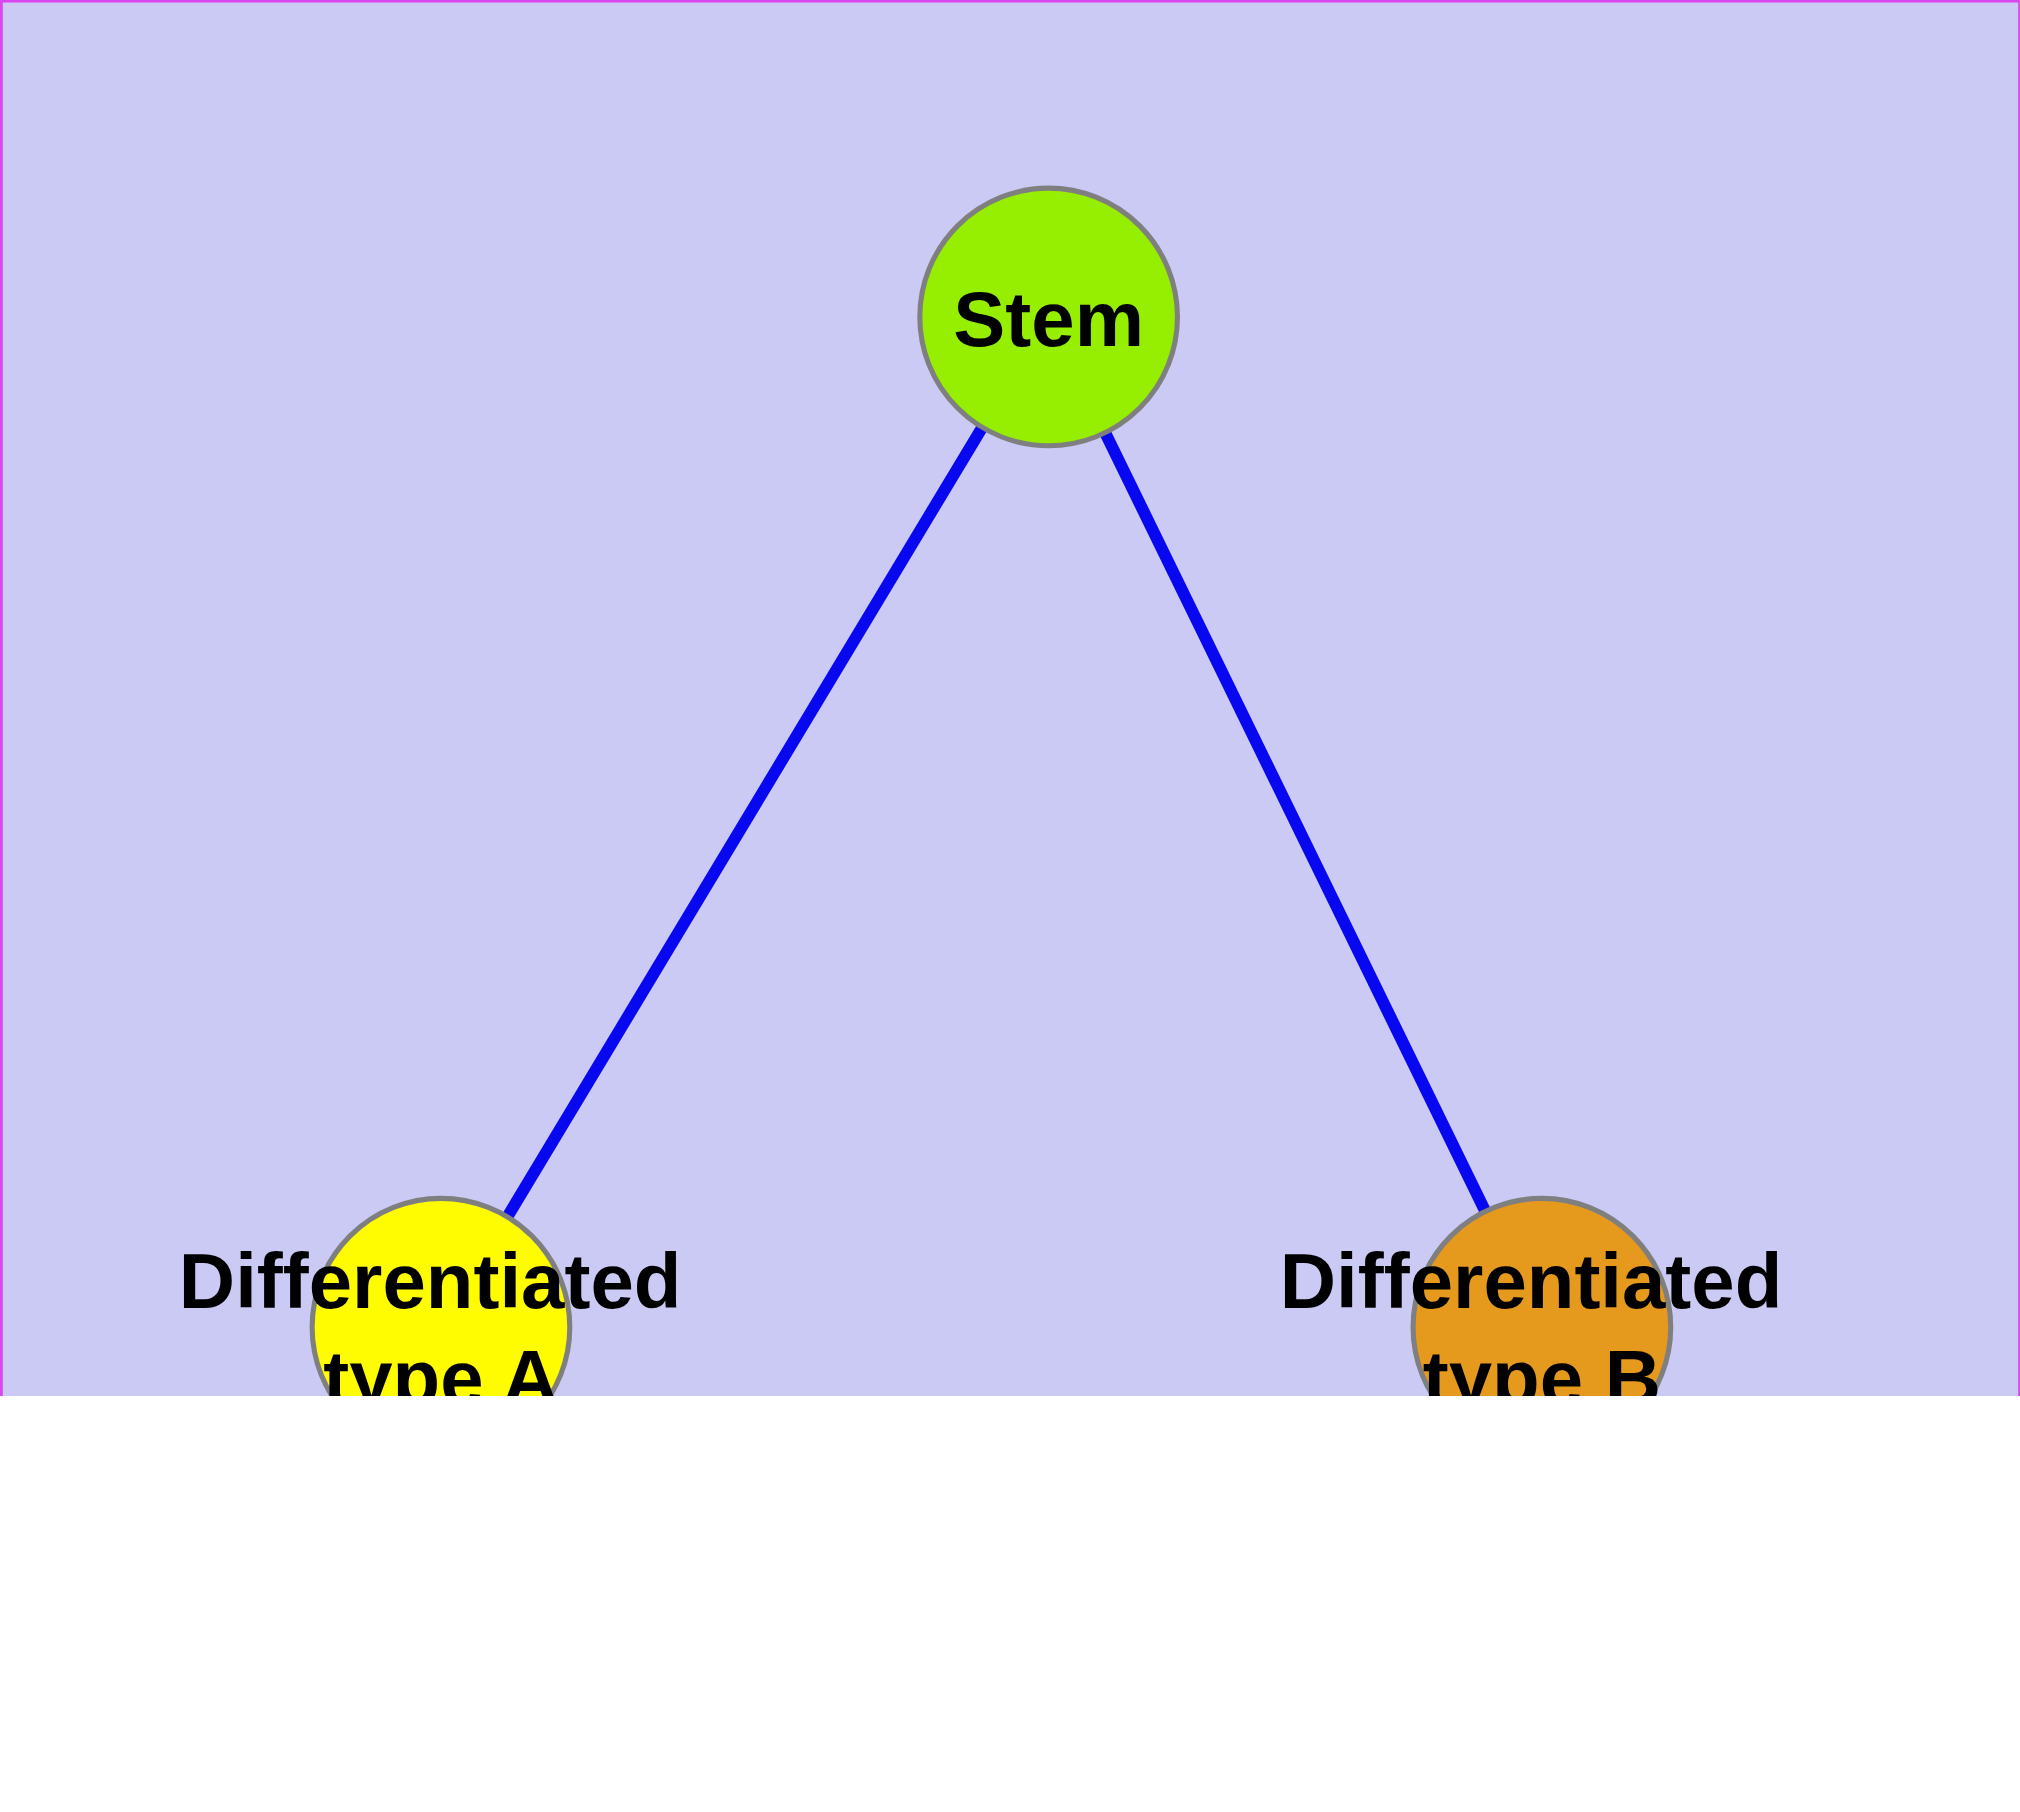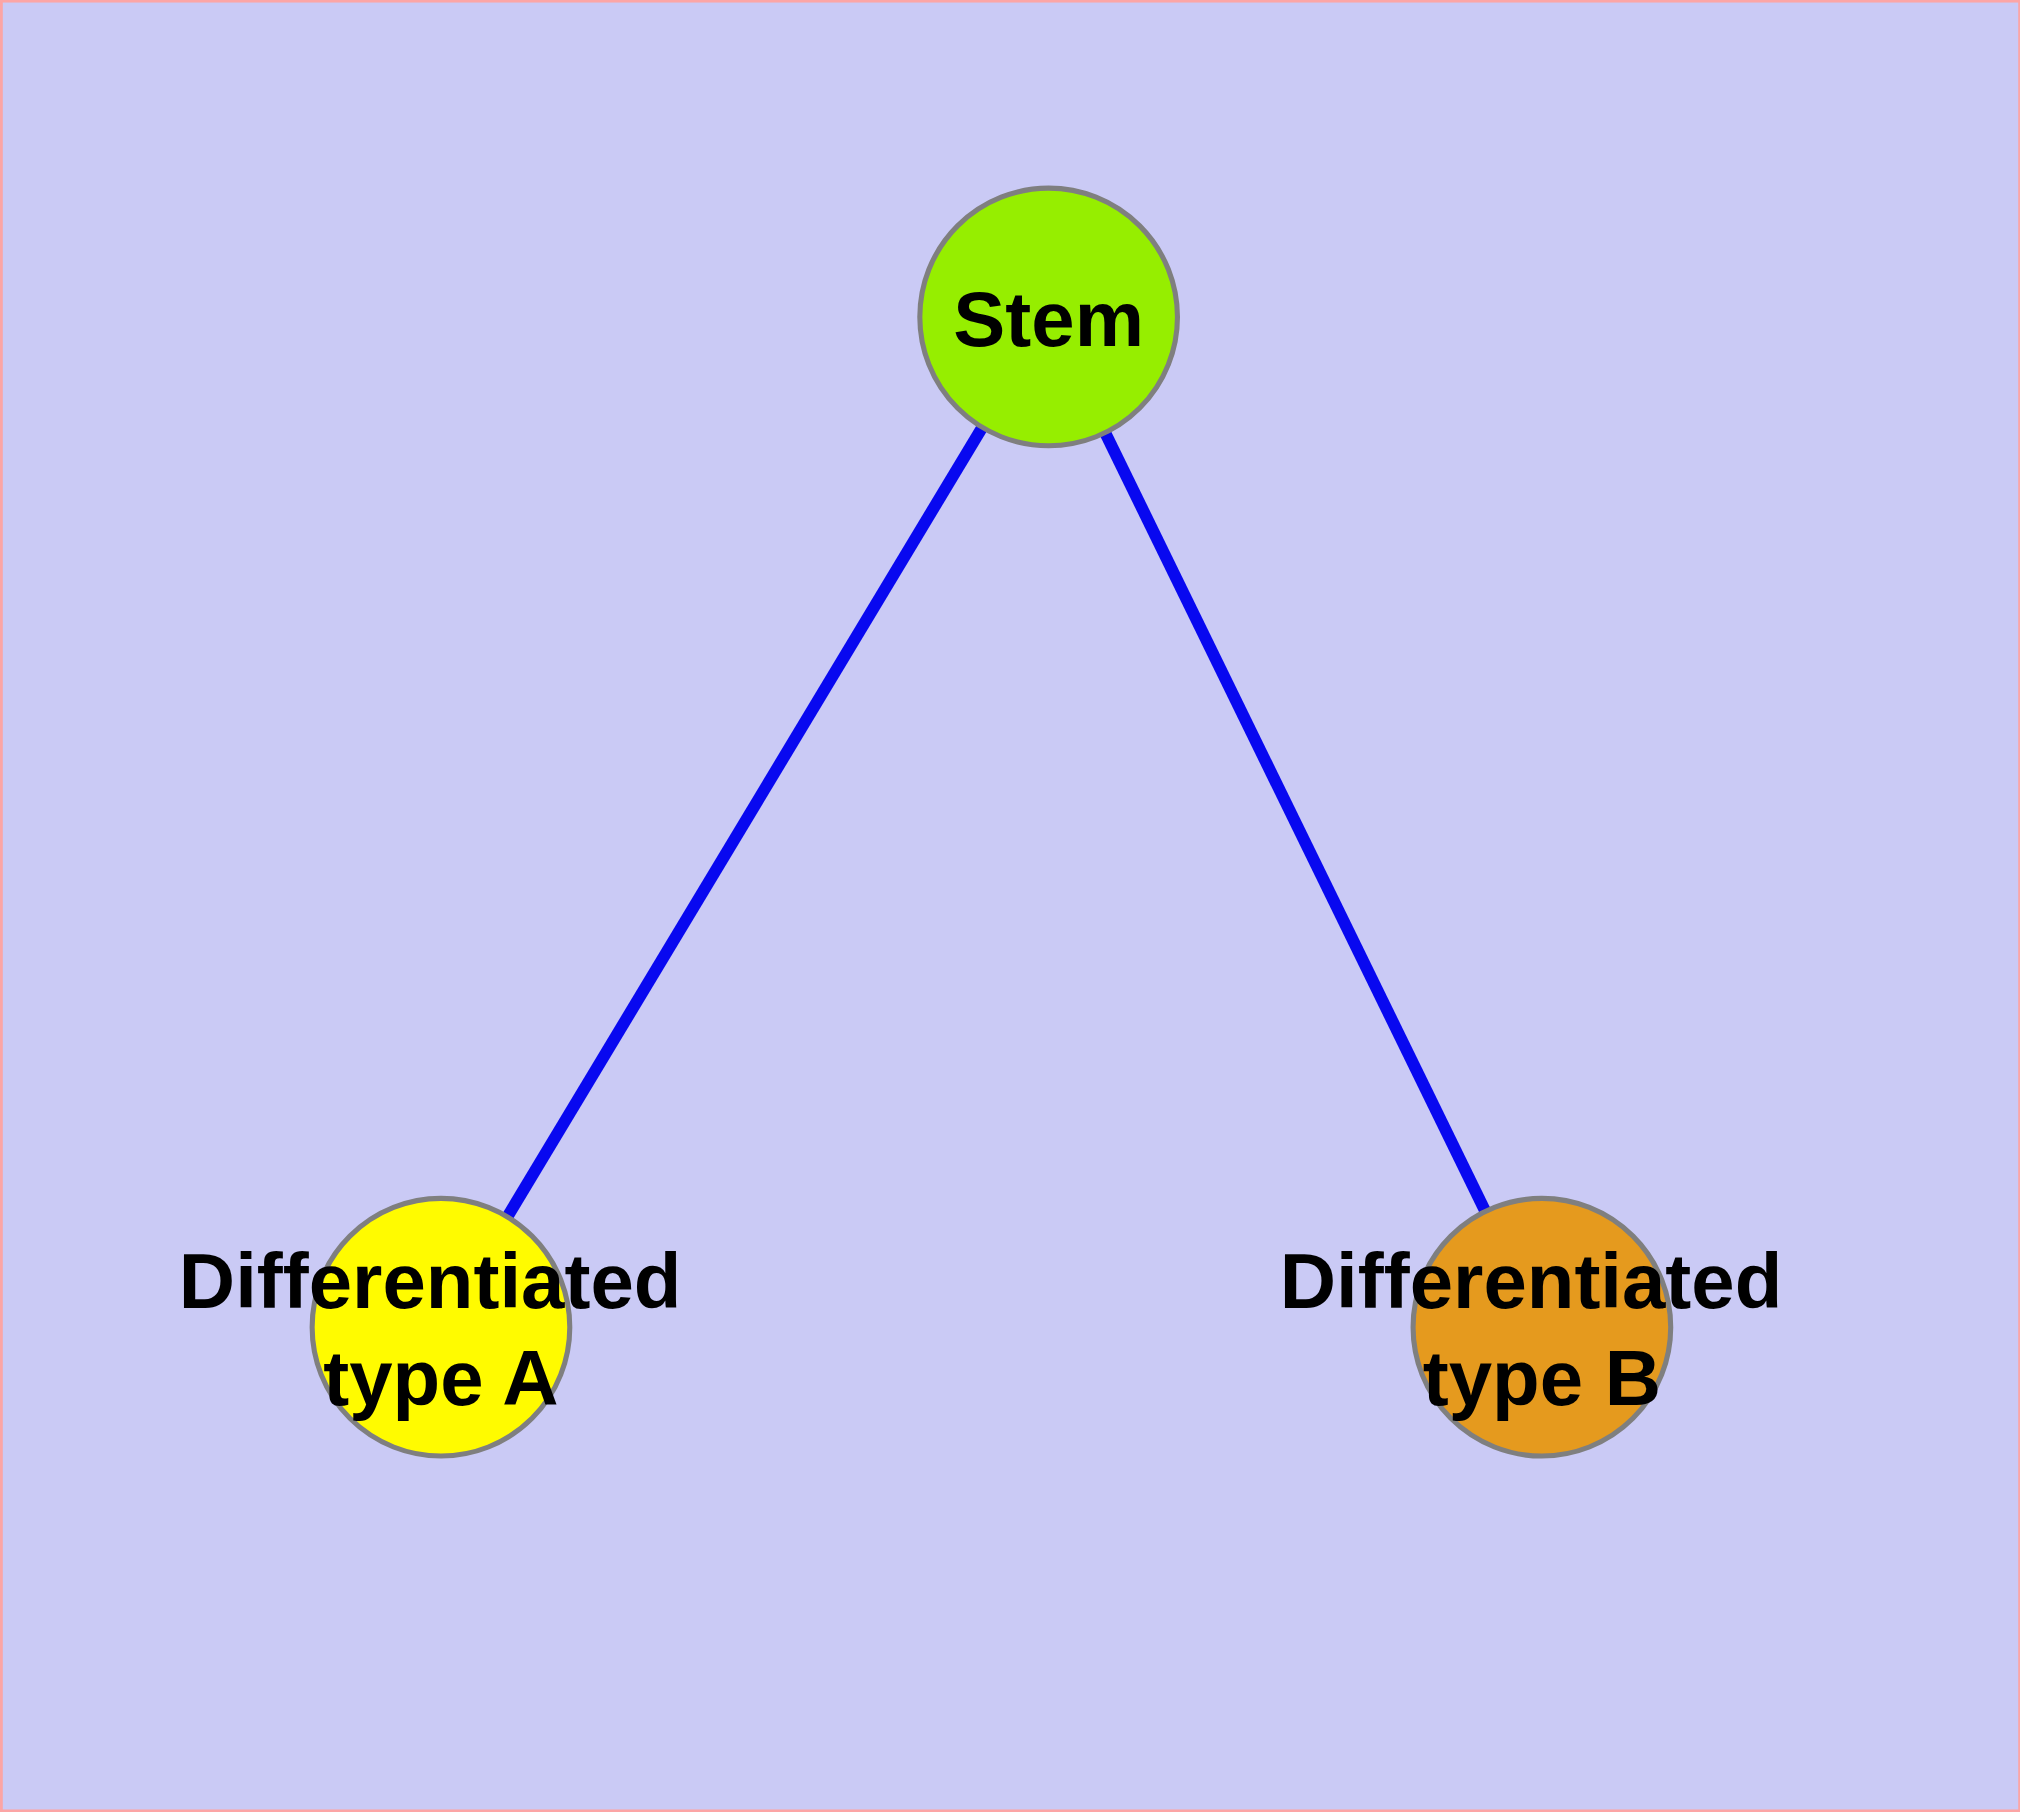--- a/index.html
+++ b/index.html
@@ -3,23 +3,23 @@
 <meta charset="utf-8">
 <style>
   html, body {
     margin: 0;
     padding: 0;
     background: #ffffff;
   }
   .stage {
     position: relative;
     width: 2021px;
-    height: 1812px;
+    height: 1396px;
     overflow: hidden;
-    background: #fca5a5;
+    background: #d946ef;
   }
   svg.diagram {
     display: block;
     width: 2021px;
     height: 1812px;
   }
   .edge {
     stroke-width: 14;
     fill: none;
     stroke-linecap: butt;

